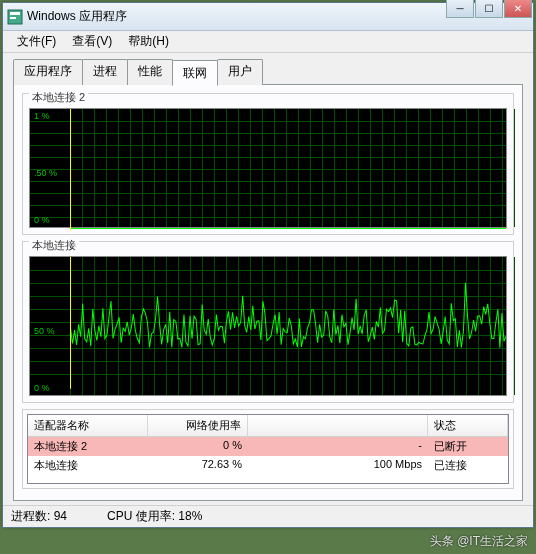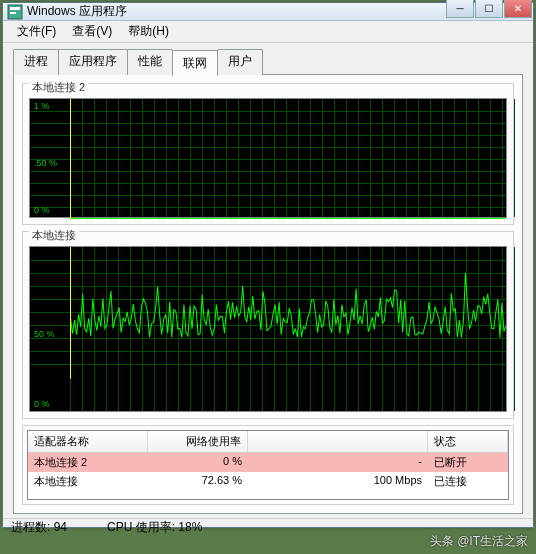--- a/index.html
+++ b/index.html
@@ -15,21 +15,21 @@
     .menu-item { padding: 2px 8px; cursor: pointer; }
     .content { flex: 1; padding: 6px 10px 4px 10px; display: flex; flex-direction: column; }
     .tabs { display: flex; position: relative; z-index: 2; }
     .tab { padding: 3px 10px; font-size: 12px; background: #f0f0f0; border: 1px solid #919b9c; border-bottom: none; cursor: pointer; margin-right: -1px; border-radius: 2px 2px 0 0; }
     .tab.active { background: #fcfcfe; position: relative; top: 1px; padding-top: 4px; border-bottom: 1px solid #fcfcfe; }
     .tab-panel { flex: 1; background: #fcfcfe; border: 1px solid #919b9c; padding: 8px; display: flex; flex-direction: column; gap: 6px; margin-top: -1px; }
     .graph-group { border: 1px solid #d0d0d0; padding: 2px 6px 6px 6px; }
     .graph-label { font-size: 11px; color: #333; background: #fcfcfe; position: relative; top: -9px; padding: 0 3px; display: inline-block; }
     .graph { width: 100%; background: #000; border: 1px solid #888; position: relative; margin-top: -6px; }
     .graph1 { height: 120px; }
-    .graph2 { height: 166px; }
+    .graph2 { height: 140px; }
     .grid-lines { position: absolute; inset: 0; }
     .hline { position: absolute; left: 0; right: 0; height: 1px; background: #005000; }
     .vline { position: absolute; top: 0; bottom: 0; width: 1px; background: #005000; }
     .axis-label { position: absolute; left: 4px; font-size: 9px; color: #00c800; }
     .signal { position: absolute; inset: 0; }
     .table-wrap { border: 1px solid #d0d0d0; padding: 4px; }
     .table-inner { border: 1px solid #828790; background: #fff; height: 70px; overflow: hidden; }
     .thead { display: flex; background: linear-gradient(to bottom, #fff, #f0f0f0); border-bottom: 1px solid #d0d0d0; font-size: 11px; }
     .th { padding: 3px 6px; border-right: 1px solid #d8d8d8; }
     .th1 { width: 120px; } .th2 { width: 100px; text-align: right; } .th-gap { flex: 1; } .th3 { width: 90px; text-align: right; } .th4 { width: 80px; }
@@ -59,22 +59,22 @@
   </div>
 
   <div class="menubar">
     <span class="menu-item">文件(F)</span>
     <span class="menu-item">查看(V)</span>
     <span class="menu-item">帮助(H)</span>
   </div>
 
   <div class="content">
     <div class="tabs">
+      <div class="tab">应用程序</div>
       <div class="tab">进程</div>
-      <div class="tab">应用程序</div>
       <div class="tab">性能</div>
       <div class="tab active">联网</div>
       <div class="tab">用户</div>
     </div>
 
     <div class="tab-panel">
 
       <div class="graph-group">
         <span class="graph-label">本地连接 2</span>
         <div class="graph graph1">

